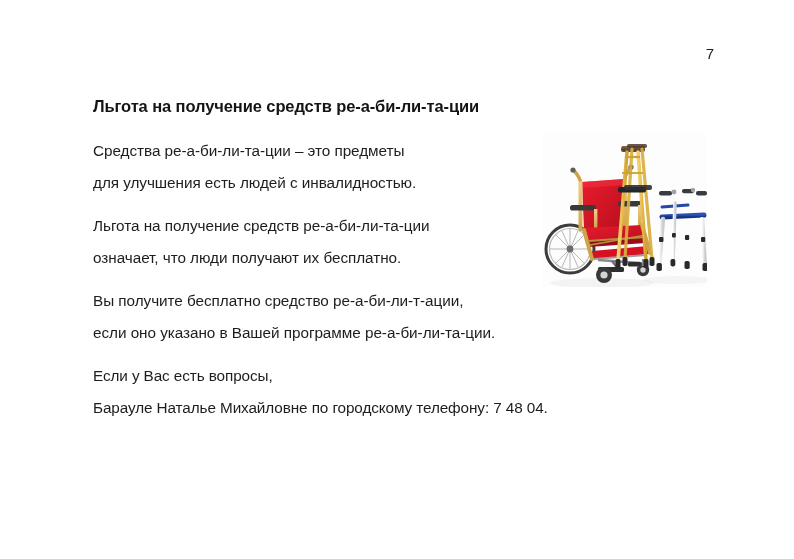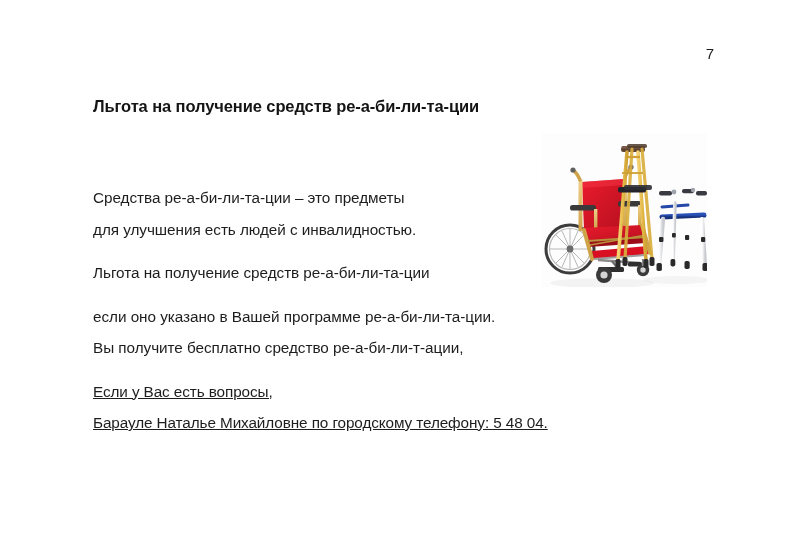--- a/index.html
+++ b/index.html
@@ -47,39 +47,38 @@
     letter-spacing: -0.1px;
     color: #141414;
   }
 
   
   .body-column {
     position: absolute;
     top: 135px;
     left: 93px;
     width: 540px;
-    margin-top: 47px;
   }
 
   .para {
     margin: 0 0 12px 0;
   }
   .para:last-child { margin-bottom: 0; }
 
   .para .line {
     display: block;
     font-size: 15.3px;
     line-height: 31.5px;
     letter-spacing: -0.05px;
     white-space: nowrap;
     color: #1d1d1d;
   }
 
   .para.contact { margin-top: 3px; }
-  .para.contact .line { letter-spacing: -0.1px; text-decoration: underline; }
+  .para.contact .line { letter-spacing: -0.1px; }
 
   
   .photo {
     position: absolute;
     left: 542px;
     top: 133px;
     width: 165px;
     height: 154px;
     background: #fdfdfd;
     overflow: hidden;
@@ -97,30 +96,31 @@
 
   <div class="body-column">
 
     <p class="para">
       <span class="line">Средства ре-а-би-ли-та-ции – это предметы</span>
       <span class="line">для улучшения есть людей с инвалидностью.</span>
     </p>
 
     <p class="para">
       <span class="line">Льгота на получение средств ре-а-би-ли-та-ции</span>
+      <span class="line">означает, что люди получают их бесплатно.</span>
     </p>
 
     <p class="para">
+      <span class="line">Вы получите бесплатно средство ре-а-би-ли-т-ации,</span>
       <span class="line">если оно указано в Вашей программе ре-а-би-ли-та-ции.</span>
-      <span class="line">Вы получите бесплатно средство ре-а-би-ли-т-ации,</span>
     </p>
 
     <p class="para contact">
       <span class="line">Если у Вас есть вопросы,</span>
-      <span class="line">Барауле Наталье Михайловне по городскому телефону: 5 48 04.</span>
+      <span class="line">Барауле Наталье Михайловне по городскому телефону: 7 48 04.</span>
     </p>
 
   </div>
 
   <div class="photo">
     <svg viewBox="0 0 165 154" xmlns="http://www.w3.org/2000/svg" role="img">
       <defs>
         <linearGradient id="seatGrad" x1="0" y1="0" x2="1" y2="1">
           <stop offset="0%" stop-color="#ea1b2d"></stop>
           <stop offset="100%" stop-color="#b8101f"></stop>

